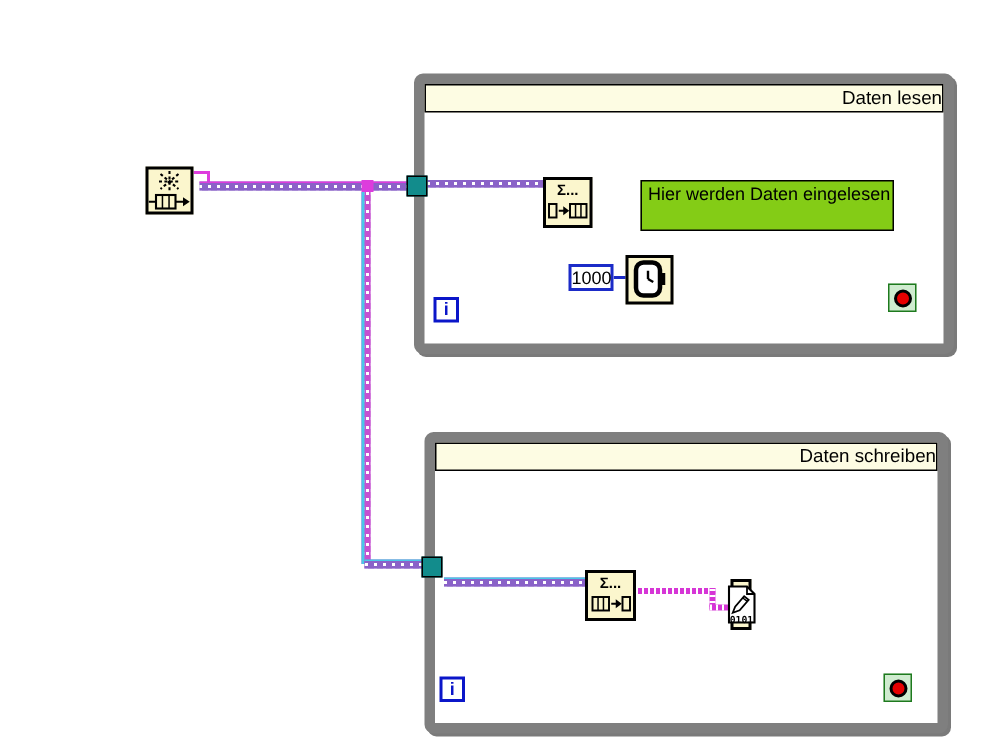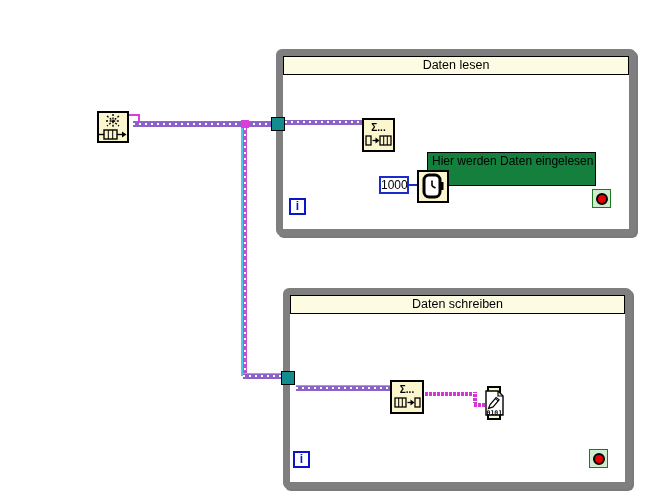--- a/index.html
+++ b/index.html
@@ -5,21 +5,21 @@
   html,body{margin:0;padding:0;background:#ffffff;}
   body{width:662px;height:493px;position:relative;overflow:hidden;
        font-family:"Liberation Sans",sans-serif;}
   .diagram{position:absolute;inset:0;background:#ffffff;}
 
   
   .loop{position:absolute;border:7px solid #7f7f7f;border-radius:6px;
         background:#ffffff;box-shadow:2px 2px 0 #7a7a7a;z-index:1;}
   .loop-title{position:absolute;left:0;right:0;top:0;height:19px;
         box-sizing:border-box;border:1px solid #000;background:#fdfce3;
-        font-size:12.5px;line-height:17px;text-align:center;color:#000;}
+        font-size:12.5px;line-height:17px;text-align:right;color:#000;}
 
   
   .wire{position:absolute;z-index:2;}
   .wire-h{height:5px;background-color:#8a62c8;
         background-image:linear-gradient(to bottom,#8a62c8 0 1.5px,rgba(0,0,0,0) 1.5px 3.5px,#8a62c8 3.5px 5px),
                          repeating-linear-gradient(90deg,#ffffff 0 2px,rgba(0,0,0,0) 2px 6px);}
   .edge-magenta{border-top:1px solid #dd3cdd;}
   .edge-cyan{border-top:1px solid #4ac8e8;}
   .wire-v{width:4px;border-left:2px solid #4ac8e8;background-color:#c44fd0;
         background-image:linear-gradient(to right,#c44fd0 0 1px,rgba(0,0,0,0) 1px 3px,#c44fd0 3px 4px),
@@ -47,22 +47,22 @@
         border:2px solid #0b16c9;background:#fff;color:#0b16c9;font-weight:bold;
         font-size:12px;line-height:12px;text-align:center;z-index:3;}
   .stopt{position:absolute;width:19px;height:19px;box-sizing:border-box;
         border:1px solid #1e7a1e;background:#cfeccf;display:flex;
         align-items:center;justify-content:center;z-index:3;}
   .stopt .dot{width:12px;height:12px;box-sizing:border-box;border:2px solid #000;
         border-radius:50%;background:#e60000;}
 
   
   .comment{position:absolute;box-sizing:border-box;border:1px solid #000;
-        background:#15803d;font-size:12px;line-height:15px;padding:1px 4px;
-        color:#000;z-index:3;white-space:nowrap;margin-top:32px;}
+        background:#84cc16;font-size:12px;line-height:15px;padding:1px 4px;
+        color:#000;z-index:3;white-space:nowrap;}
   .const{position:absolute;box-sizing:border-box;border:2px solid #1b2bc8;
         background:#fff;color:#000;font-size:12px;line-height:14px;
         text-align:center;z-index:3;}
 </style>
 </head>
 <body>
 
 <div class="diagram">
 
   <div class="loop" style="left:276px;top:49px;width:346px;height:173px;">

